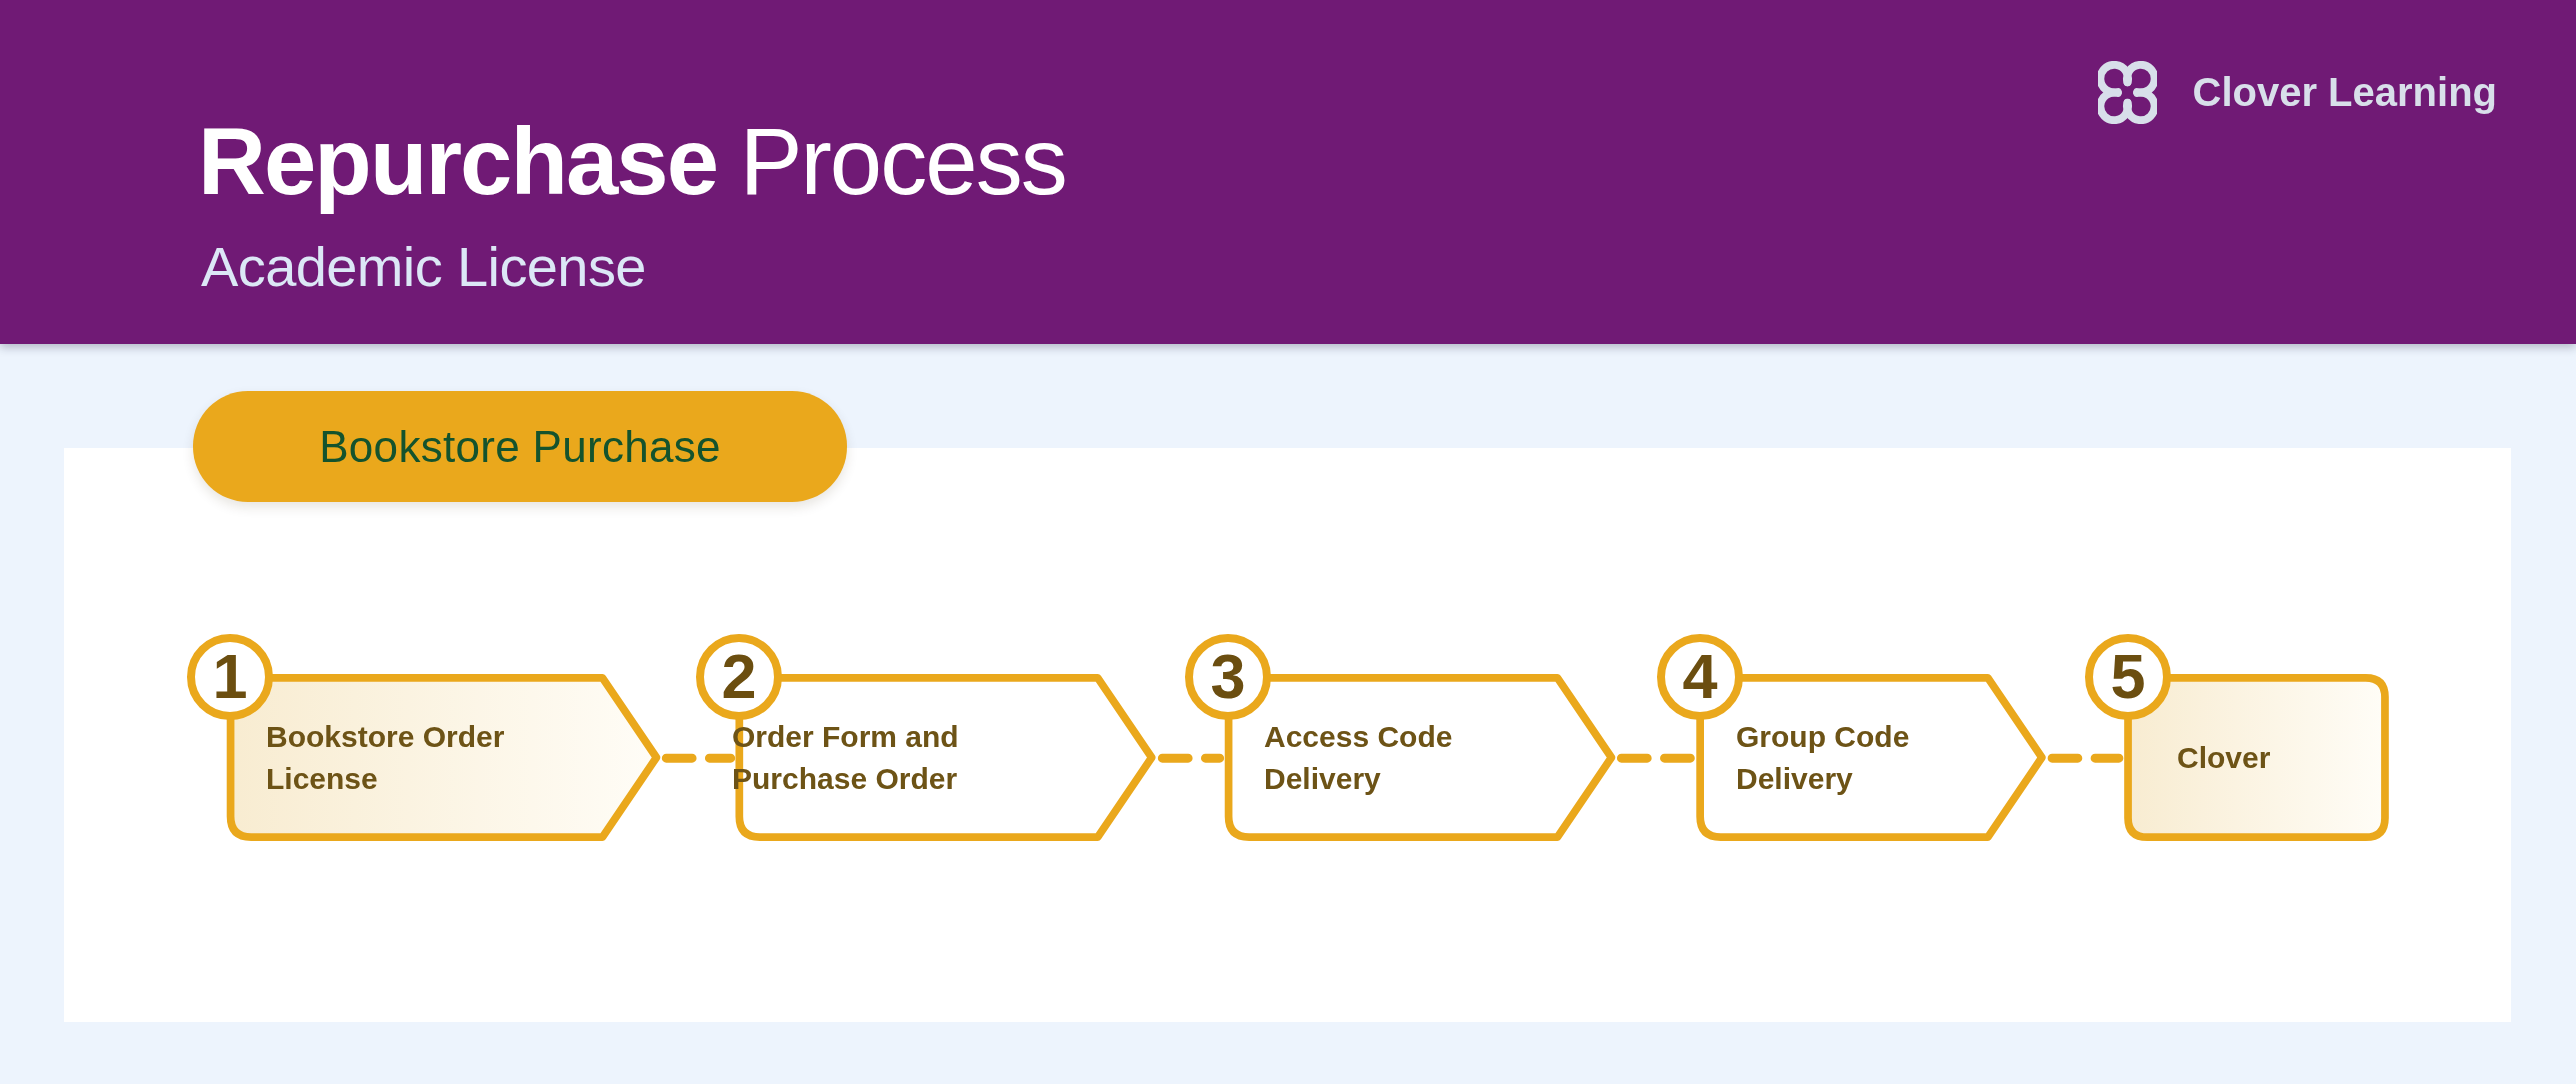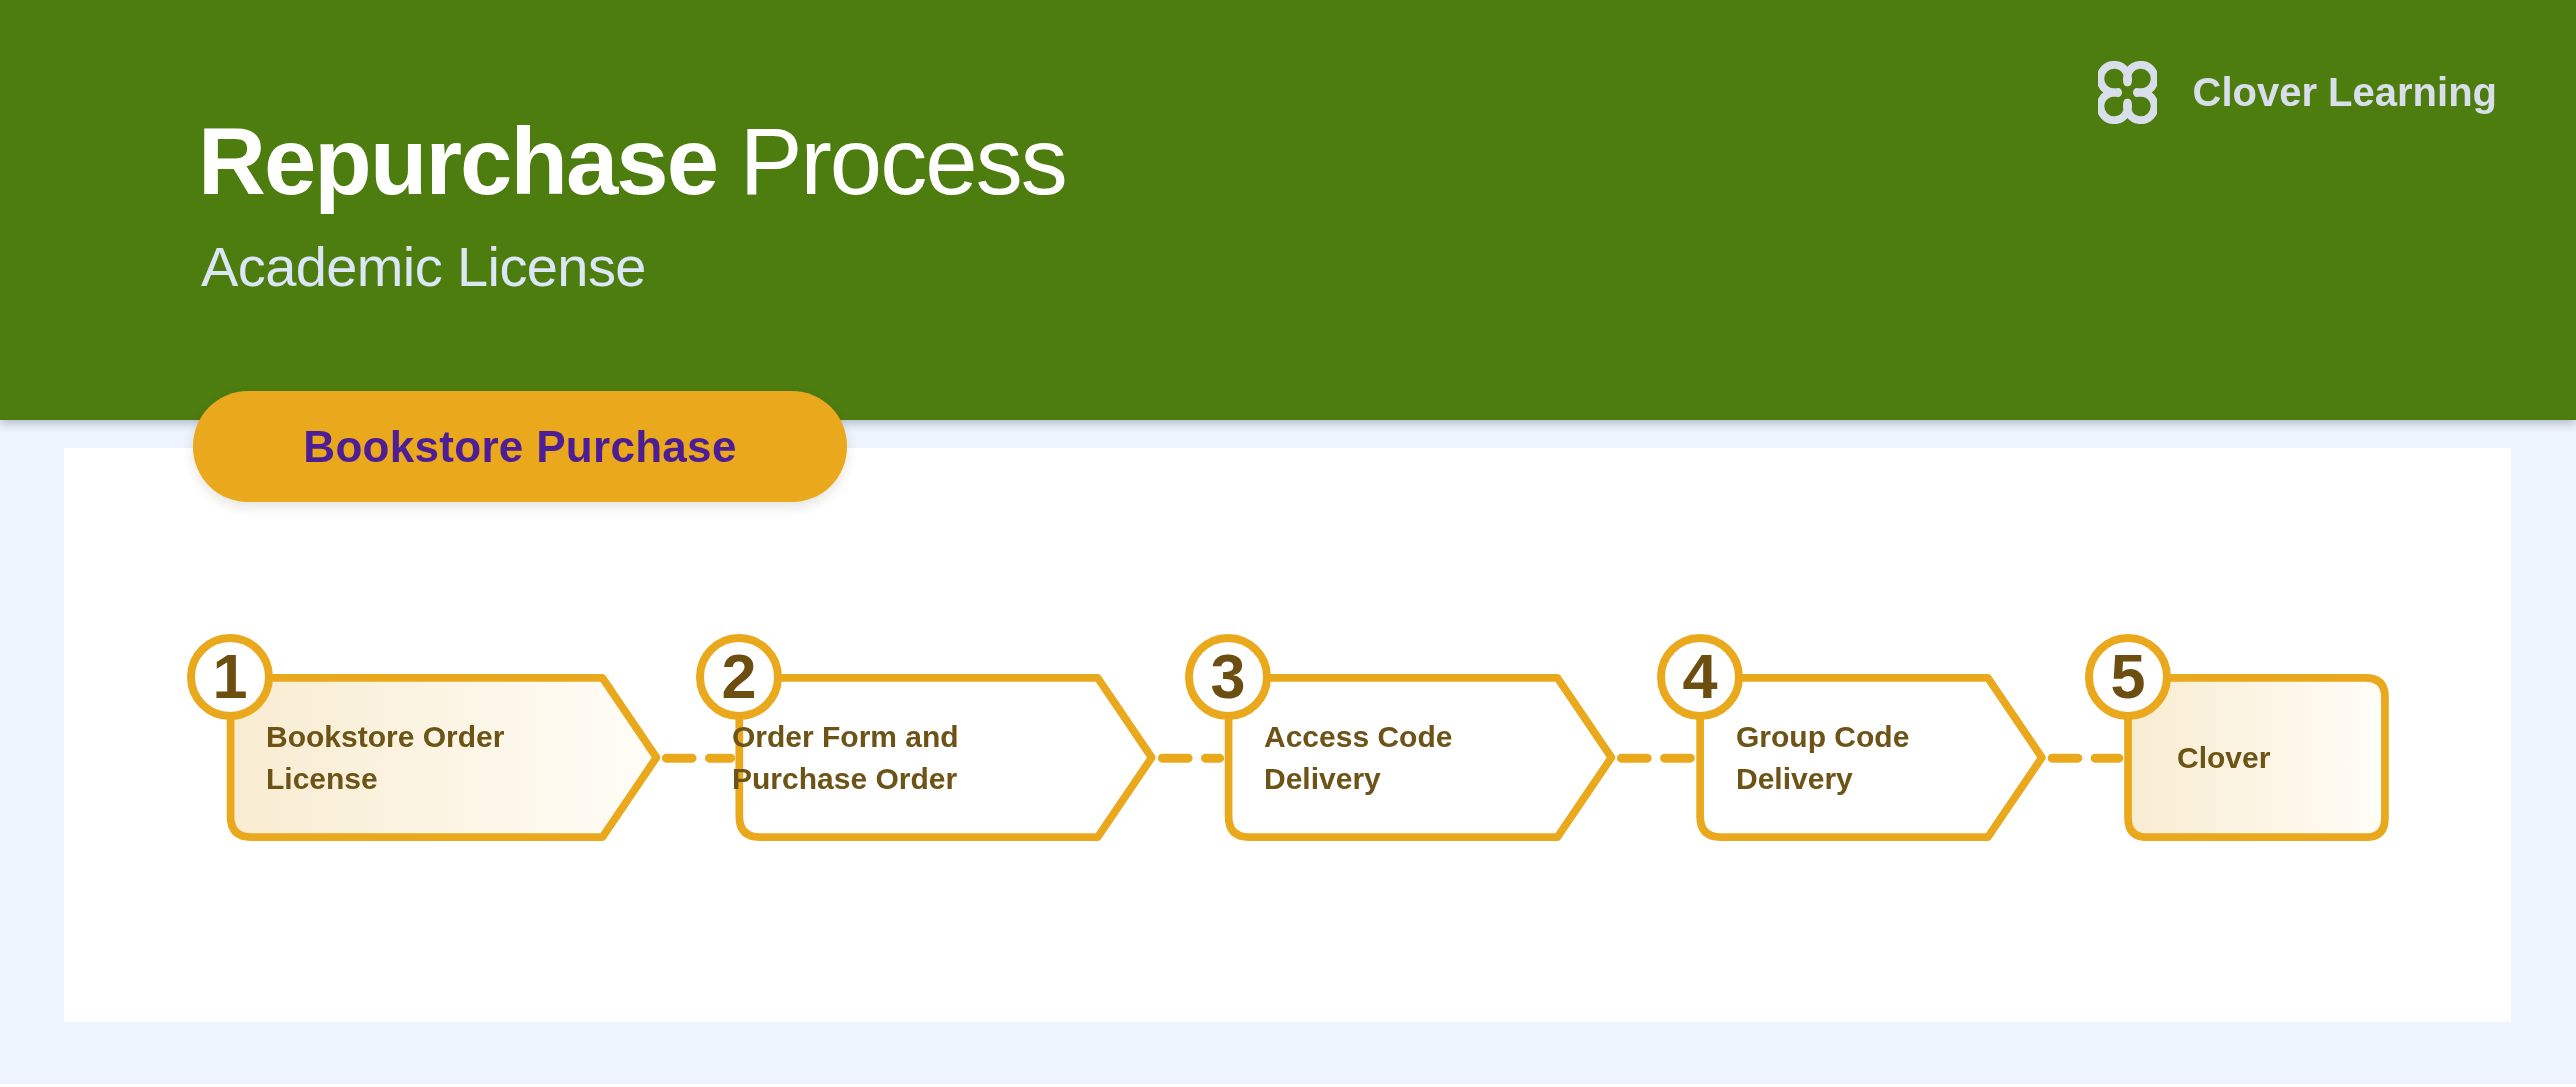--- a/index.html
+++ b/index.html
@@ -6,22 +6,22 @@
   body{
     width:2576px;height:1088px;
     background:#EDF4FD;
     font-family:"Liberation Sans", sans-serif;
     position:relative;overflow:hidden;
   }
   #canvas{position:absolute;inset:0;width:2576px;height:1088px;}
 
   
   .header-band{
-    position:absolute;left:0;top:0;width:2576px;height:420px;
-    background:#4d7c0f;
+    position:absolute;left:0;top:0;width:2576px;height:344px;
+    background:#701a75;
     box-shadow:0 3.9px 9px rgba(31,36,66,.28);
   }
   .page-title{
     position:absolute;left:198px;top:115px;
     font-size:94px;color:#FFFFFF;letter-spacing:-1.9px;line-height:1;
     white-space:nowrap;
   }
   .page-title .t-bold{font-weight:700;}
   .page-title .t-light{font-weight:400;margin-left:0.24em;}
   .page-subtitle{
@@ -42,21 +42,21 @@
 
   
   .tag-pill{
     position:absolute;left:193px;top:391px;width:654px;height:111px;
     background:#EAA81C;border-radius:55px;
     display:flex;align-items:center;justify-content:center;
     box-shadow:0 5.2px 11.6px rgba(60,45,0,.12);
     z-index:5;
   }
   .tag-pill span{
-    color:#4c1d95;font-size:44px;font-weight:700;letter-spacing:0.3px;
+    color:#14532d;font-size:44px;font-weight:400;letter-spacing:0.3px;
     white-space:nowrap;
   }
 
   
   .content-panel{
     position:absolute;left:64px;top:448px;width:2447px;height:574px;
     background:#FFFFFF;
   }
   .bottom-strip{
     position:absolute;left:0;bottom:0;width:2576px;height:3.9px;background:#FFFFFF;

